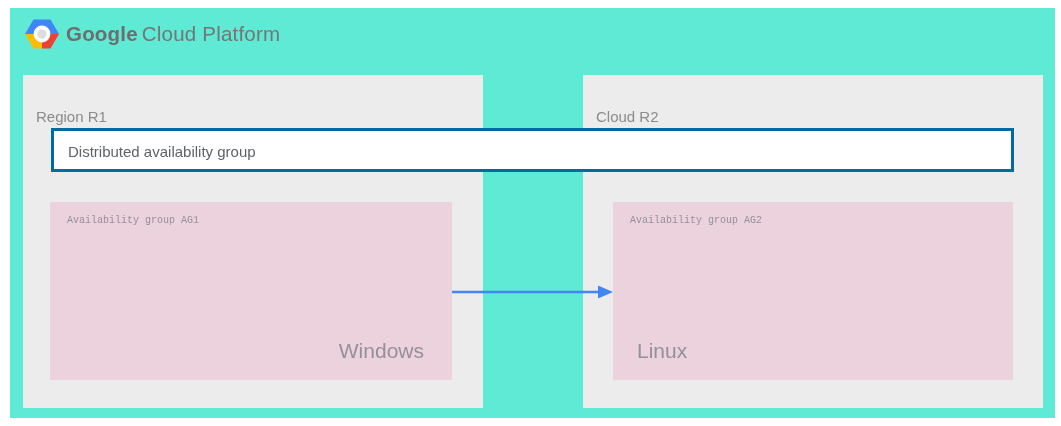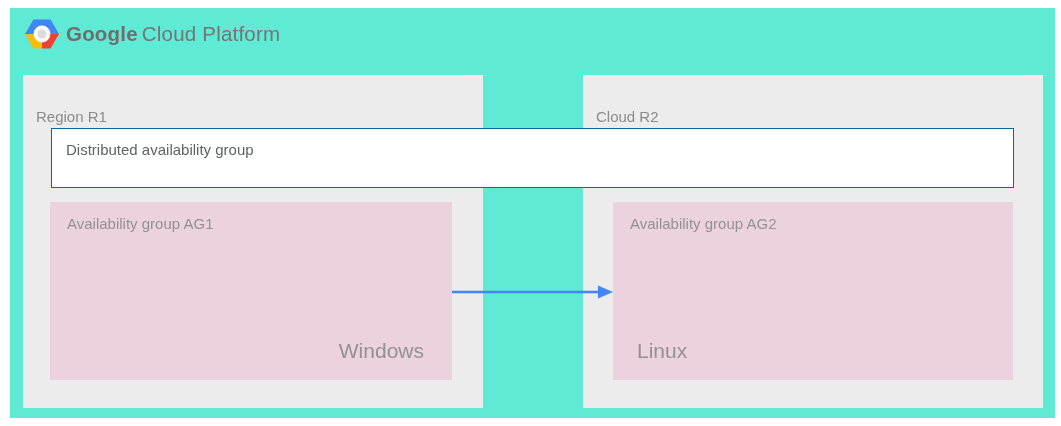--- a/index.html
+++ b/index.html
@@ -37,39 +37,39 @@
   }
   .region.r1 { left: 13px; }
   .region.r2 { left: 573px; }
   .region-label {
     position: absolute; left: 13px; top: 13px;
     font-size: 15px; color: #8b8b8b; margin-top: 20px;
   }
   
   .dist-box {
     position: absolute; left: 41px; top: 120px;
-    width: 963px; height: 60px;
+    width: 963px; height: 44px;
     background: #ffffff;
-    border: 1px solid #0369a1;
+    border: 3px solid #0369a1;
   }
   .dist-label {
     position: absolute; left: 14px; top: 0;
     line-height: 42px; font-size: 15px; color: #5f6368;
     white-space: nowrap;
   }
   
   .ag-box {
     position: absolute; top: 127px; height: 178px;
     background: #ecd2dd;
   }
   .region.r1 .ag-box { left: 27px; width: 402px; }
   .region.r2 .ag-box { left: 30px; width: 400px; padding-left: 36px; }
   .ag-label {
     position: absolute; left: 17px; top: 13px;
-    font-size: 15px; color: #949098;
+    font-size: 10px; color: #949098; font-family: Liberation Mono, monospace;
   }
   .os-label {
     position: absolute; bottom: 17px;
     font-size: 21px; color: #949098;
   }
   .os-label.right { right: 28px; }
   .os-label.left { left: 24px; }
   
   .arrow-svg {
     position: absolute; left: 442px; top: 274px;

